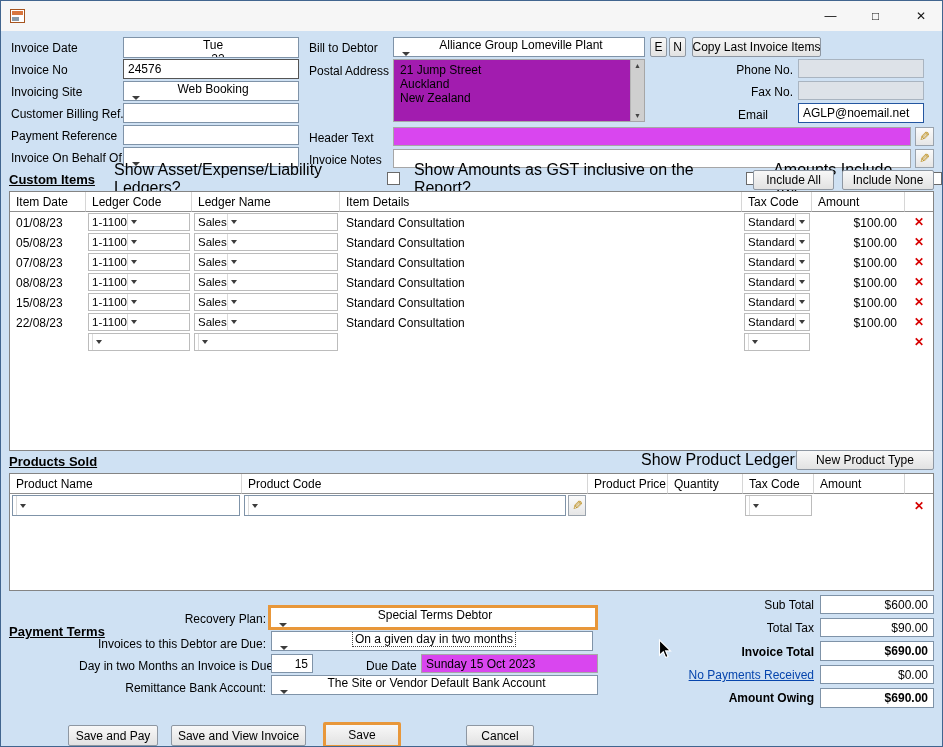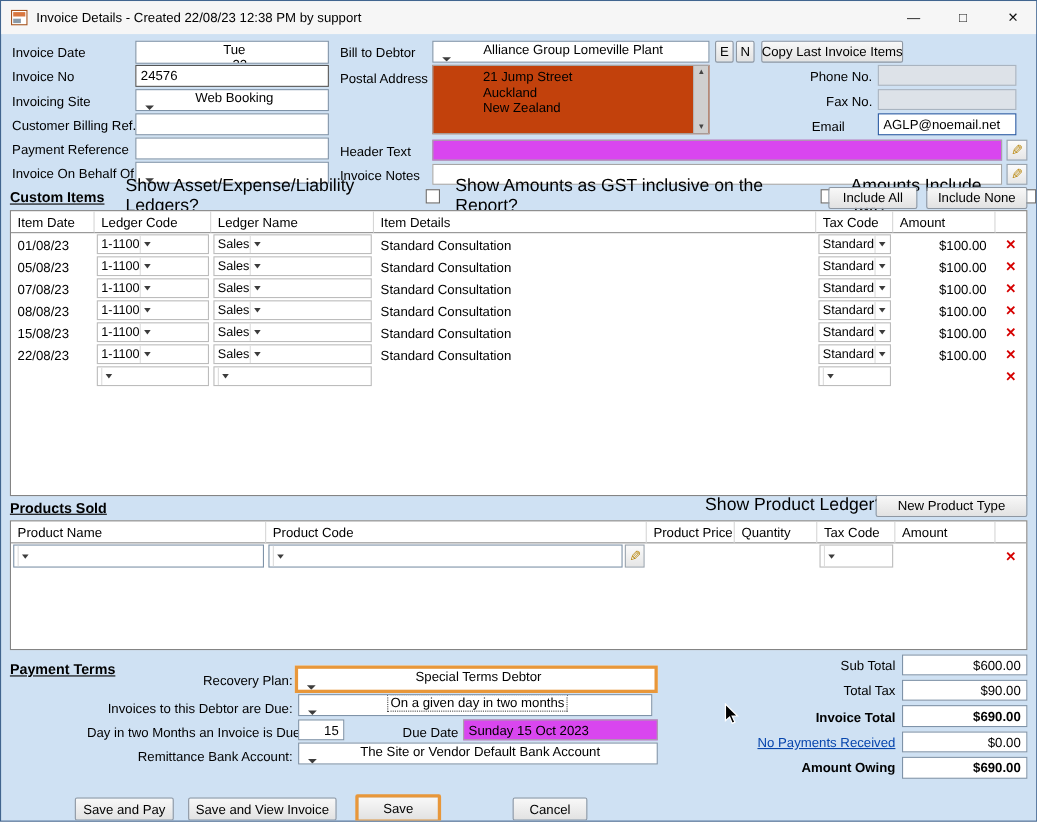--- a/index.html
+++ b/index.html
@@ -30,21 +30,21 @@
   .btn { position:absolute; display:flex; align-items:center; justify-content:center; background:linear-gradient(#f8f8f8,#e2e2e2); border:1px solid #8e97a2; border-radius:2px; font-size:12px; white-space:nowrap; }
   .cb { width:13px; height:13px; background:#fff; border:1px solid #6a6a6a; flex:none; }
   .pair { display:flex; align-items:center; gap:6px; }
   .hbar { position:absolute; display:flex; align-items:center; gap:14px; }
   .sectitle { position:absolute; font-weight:bold; font-size:13px; text-decoration:underline; white-space:nowrap; }
 
   .pencil-btn { position:absolute; display:flex; align-items:center; justify-content:center; background:linear-gradient(#fbfbfb,#e6e6e6); border:1px solid #9aa3ad; }
   .pencil { color:#b8860b; font-size:13px; line-height:1; transform:scaleX(-1); }
 
   
-  .postal { position:absolute; background:#c2410c; border:1px solid #a6a6a6; overflow:hidden;padding-left:39px; }
+  .postal { position:absolute; background:#a21caf; border:1px solid #a6a6a6; overflow:hidden; }
   .postal .line { padding:0 6px; line-height:14px; white-space:nowrap; }
   .postal .pad { height:3px; }
   .sbar { position:absolute; right:0; top:0; bottom:0; width:14px; background:#cfcfcf; border-left:1px solid #b5b5b5; }
   .sbar .sup, .sbar .sdn { position:absolute; left:0; width:100%; text-align:center; font-size:7px; color:#444; }
   .sbar .sup { top:2px; } .sbar .sdn { bottom:2px; }
 
   
   .table { position:absolute; background:#fff; border:1px solid #848484; overflow:hidden; }
   .trow { display:grid; height:20px; }
   .cgrid { grid-template-columns:76px 106px 148px 402px 70px 93px 28px; }
@@ -73,21 +73,20 @@
 </head>
 <body>
 
 <div id="window">
 
   <div class="titlebar">
     <span class="app-icon">
         <span class="ai-top"></span>
         <span class="ai-mid"></span>
       </span>
-    <span class="title-text">Invoice Details - Created 22/08/23 12:38 PM by support</span>
     <div class="win-btn" style="left:807px">
         <span>—</span>
       </div>
     <div class="win-btn" style="left:852px">
         <span>□</span>
       </div>
     <div class="win-btn" style="left:897px;width:46px">
         <span>✕</span>
       </div>
   </div>
@@ -437,21 +436,21 @@
             <span class="tri"></span>
           </span>
         </div>
       <div class="td"></div>
       <div class="tdel">
           <span>✕</span>
         </div>
     </div>
   </div>
 
-  <div class="sectitle" style="left:8px;top:600px">Payment Terms</div>
+  <div class="sectitle" style="left:8px;top:623px">Payment Terms</div>
 
   <div class="lblr" style="left:130px;top:611px;width:135px">Recovery Plan:</div>
   <div class="combo hl" style="left:267px;top:604px;width:330px;height:25px">
     <span>Special Terms Debtor</span>
       <span class="sp"></span>
     <span class="arr">
         <span class="tri"></span>
       </span>
   </div>
 

